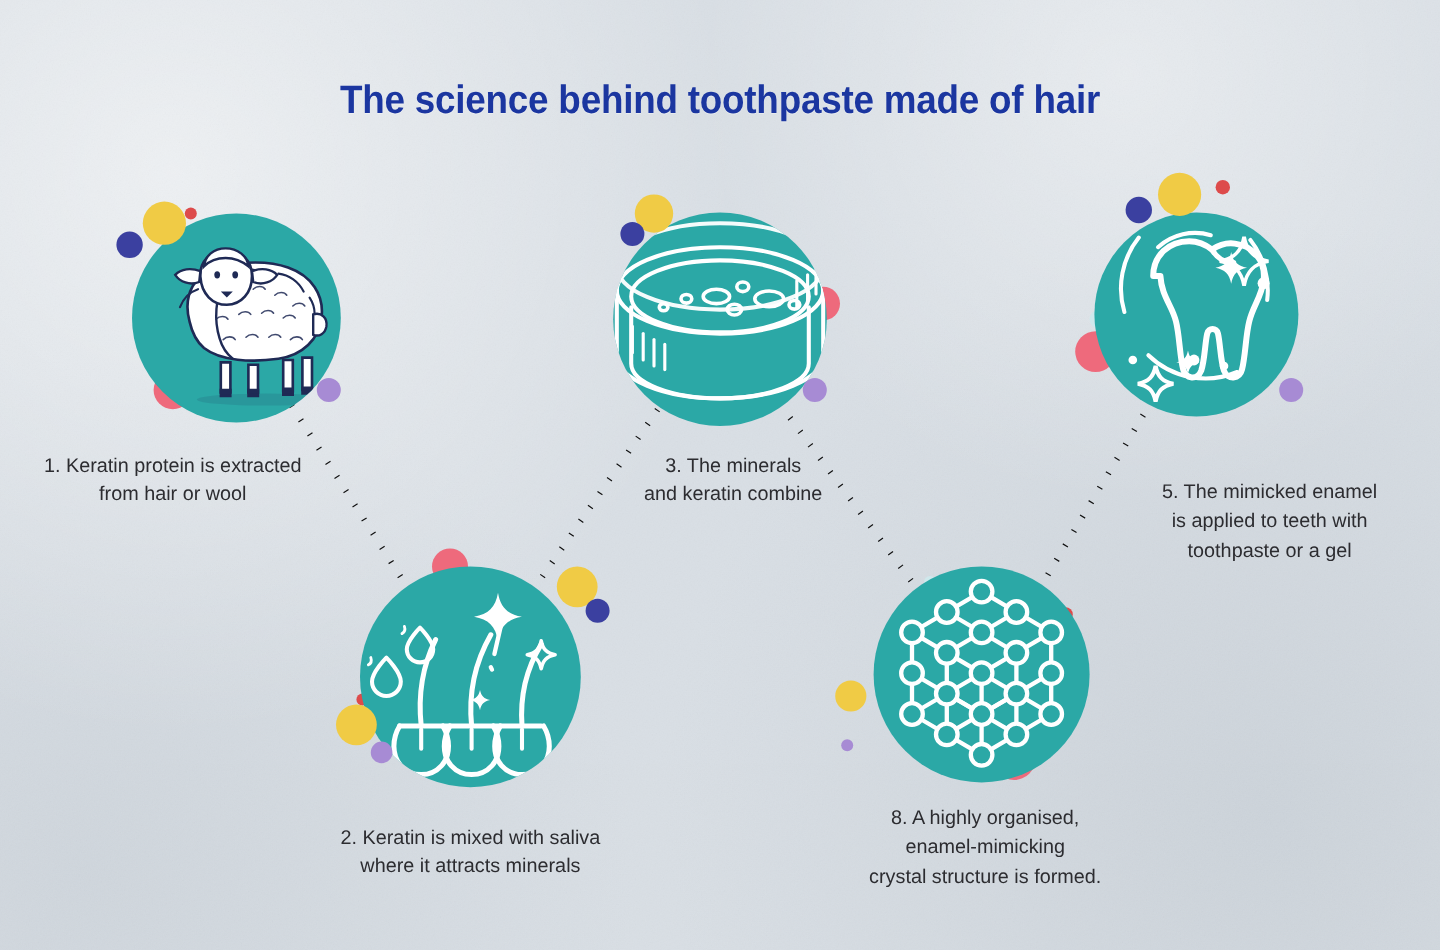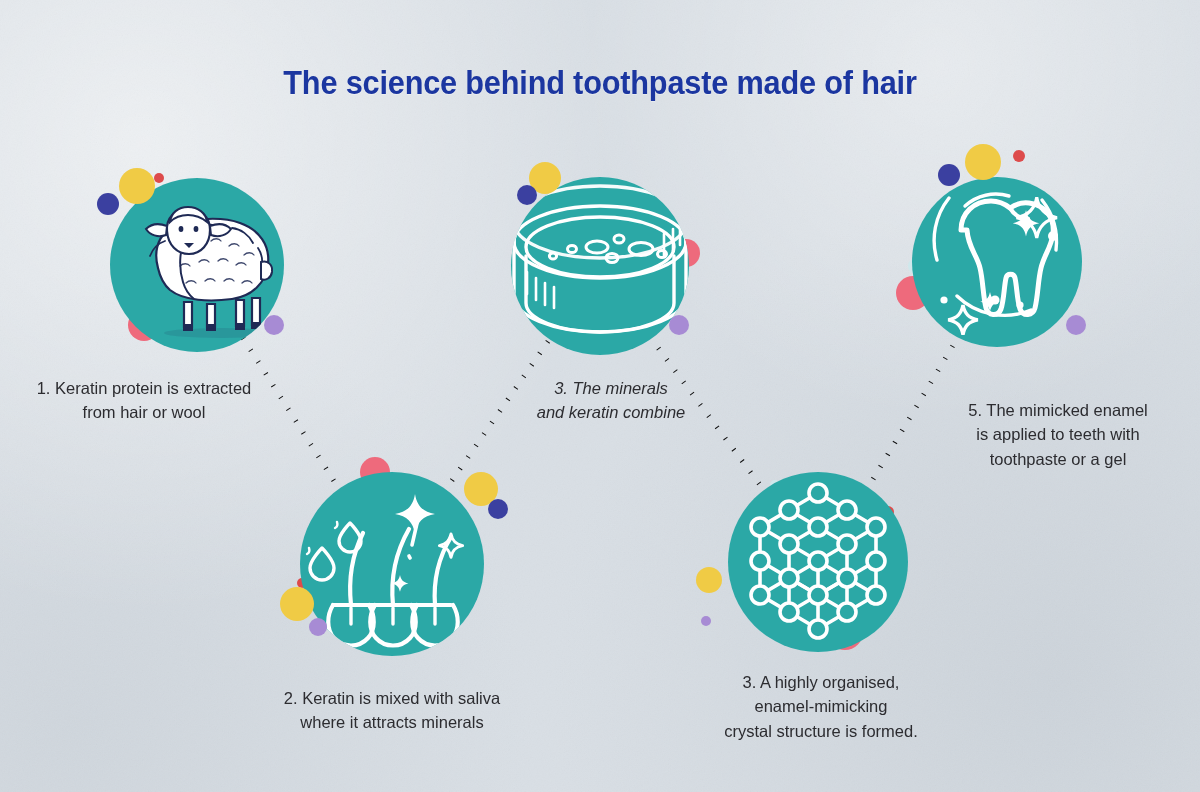--- a/index.html
+++ b/index.html
@@ -62,21 +62,21 @@
     position: absolute;
     text-align: center;
     font-family: "Liberation Sans", sans-serif;
     font-size: 16.5px;
     line-height: 1.47;
     color: #2c2c30;
     white-space: pre-line;
   }
   #cap1 { left: 8px;   top: 376px; width: 272px; }
   #cap2 { left: 252px; top: 686px; width: 280px; }
-  #cap3 { left: 500px; top: 376px; width: 222px; font-style: italic; }
+  #cap3 { left: 500px; top: 376px; width: 222px; }
   #cap4 { left: 692px; top: 670px; width: 258px; }
   #cap5 { left: 938px; top: 398px; width: 240px; }
 </style>
 </head>
 <body>
 
 <div id="stage"></div>
 
 <svg id="noise" width="1200" height="792" aria-hidden="true">
   <defs>
@@ -358,18 +358,18 @@
       <circle cx="706" cy="621" r="5" fill="#a78bd4"></circle>
     </g>
 </svg>
 
 <div class="caption" id="cap1">1. Keratin protein is extracted
 from hair or wool</div>
 <div class="caption" id="cap2">2. Keratin is mixed with saliva
 where it attracts minerals</div>
 <div class="caption" id="cap3">3. The minerals
 and keratin combine</div>
-<div class="caption" id="cap4">3. A highly organised,
+<div class="caption" id="cap4">8. A highly organised,
 enamel-mimicking
 crystal structure is formed.</div>
 <div class="caption" id="cap5">5. The mimicked enamel
 is applied to teeth with
 toothpaste or a gel</div>
 
 </body></html>

